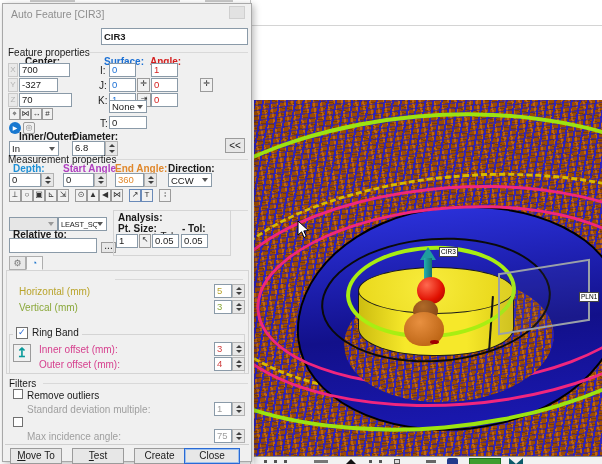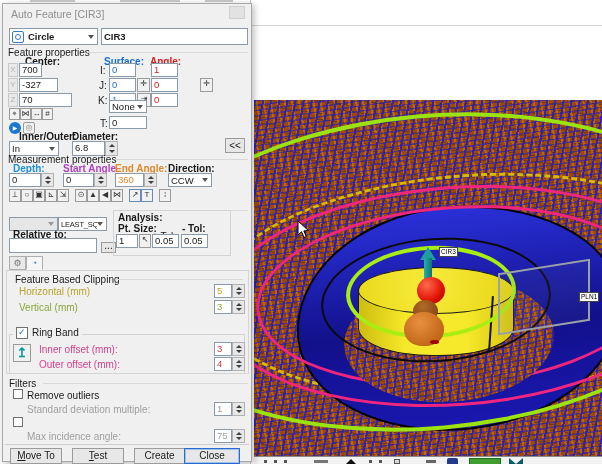--- a/index.html
+++ b/index.html
@@ -116,38 +116,31 @@
       <div class="a" style="left:255px;top:1px;width:0;height:0;border-top:6px solid transparent;border-left:7px solid #0a5a6a"></div>
       <div class="a" style="left:262px;top:1px;width:0;height:0;border-top:6px solid transparent;border-right:7px solid #0a5a6a"></div>
     </div>
   </div>
 
   <div class="a dlg">
 
     <div class="a ttl" style="left:8px;top:4px">Auto Feature [CIR3]</div>
     <div class="a" style="left:226px;top:2px;width:16px;height:13px;background:#e2e2e2;border:1px solid #cfcfcf"></div>
 
-    <div class="a ddx" style="left:6px;top:24px;width:89px;height:17px">
-      <span style="width:10px;height:10px;border:1.5px solid #3a78c8;border-radius:2px;margin:0 2px;display:inline-flex;align-items:center;justify-content:center">
-          <span style="width:4px;height:4px;border:1px solid #3a78c8;border-radius:50%"></span>
-        </span>
-      <span class="txt" style="font-weight:bold">Circle</span>
-      <span class="car"></span>
-    </div>
     <div class="a fld" style="left:98px;top:24px;width:147px;height:17px;line-height:15px;font-weight:bold">CIR3</div>
 
     <div class="a sect" style="left:5px;top:43px">Feature properties</div>
     <div class="a hl" style="left:84px;top:48px;width:161px"></div>
 
     <div class="a lbl" style="left:22px;top:53px;font-weight:bold">Center:</div>
     <div class="a lbl" style="left:101px;top:53px;color:#1a6fd4;font-weight:bold">Surface:</div>
     <div class="a lbl" style="left:147px;top:53px;color:#d42020;font-weight:bold">Angle:</div>
 
     <div class="a axb" style="left:5px;top:59px;width:10px;height:14px">X</div>
-    <div class="a fld" style="left:16px;top:59px;width:23px;height:14px">700</div>
+    <div class="a fld" style="left:16px;top:59px;width:51px;height:14px">700</div>
     <div class="a axb" style="left:5px;top:74px;width:10px;height:14px">Y</div>
     <div class="a fld" style="left:16px;top:74px;width:39px;height:14px">-327</div>
     <div class="a axb" style="left:5px;top:89px;width:10px;height:14px">Z</div>
     <div class="a fld" style="left:16px;top:89px;width:53px;height:14px">70</div>
 
     <div class="a lbl" style="left:97px;top:62px">I:</div>
     <div class="a fld" style="left:106px;top:59px;width:27px;height:14px;color:#1a6fd4">0</div>
     <div class="a fld" style="left:148px;top:59px;width:27px;height:14px;color:#d42020">1</div>
     <div class="a lbl" style="left:96px;top:77px">J:</div>
     <div class="a fld" style="left:106px;top:74px;width:27px;height:14px;color:#1a6fd4">0</div>
@@ -254,21 +247,20 @@
       <div class="a fld" style="left:2px;top:23px;width:22px;height:14px">1</div>
       <div class="a icob" style="left:25px;top:23px;width:12px;height:14px"><span>↖</span></div>
       <div class="a fld" style="left:38px;top:23px;width:27px;height:14px">0.05</div>
       <div class="a fld" style="left:67px;top:23px;width:27px;height:14px">0.05</div>
     </div>
 
     <div class="a tab" style="left:6px;top:252px;width:17px;height:14px;color:#777"><span>⚙</span></div>
     <div class="a tab sel" style="left:23px;top:252px;width:17px;height:14px;color:#2277cc"><span>◔</span></div>
     <div class="a grp" style="left:3px;top:266px;width:243px;height:104px"></div>
 
-    <div class="a sect" style="left:12px;top:270px">Feature Based Clipping</div>
     <div class="a hl" style="left:112px;top:275px;width:128px"></div>
     <div class="a lbl" style="left:16px;top:283px;color:#b9a42c">Horizontal (mm)</div>
     <div class="a spn" style="left:211px;top:280px;width:31px;height:14px">
       <span class="spf" style="color:#b9a42c">5</span>
       <span class="sb">
           <i class="su"></i>
           <i class="sd"></i>
         </span>
     </div>
     <div class="a lbl" style="left:16px;top:299px;color:#8aa83a">Vertical (mm)</div>

